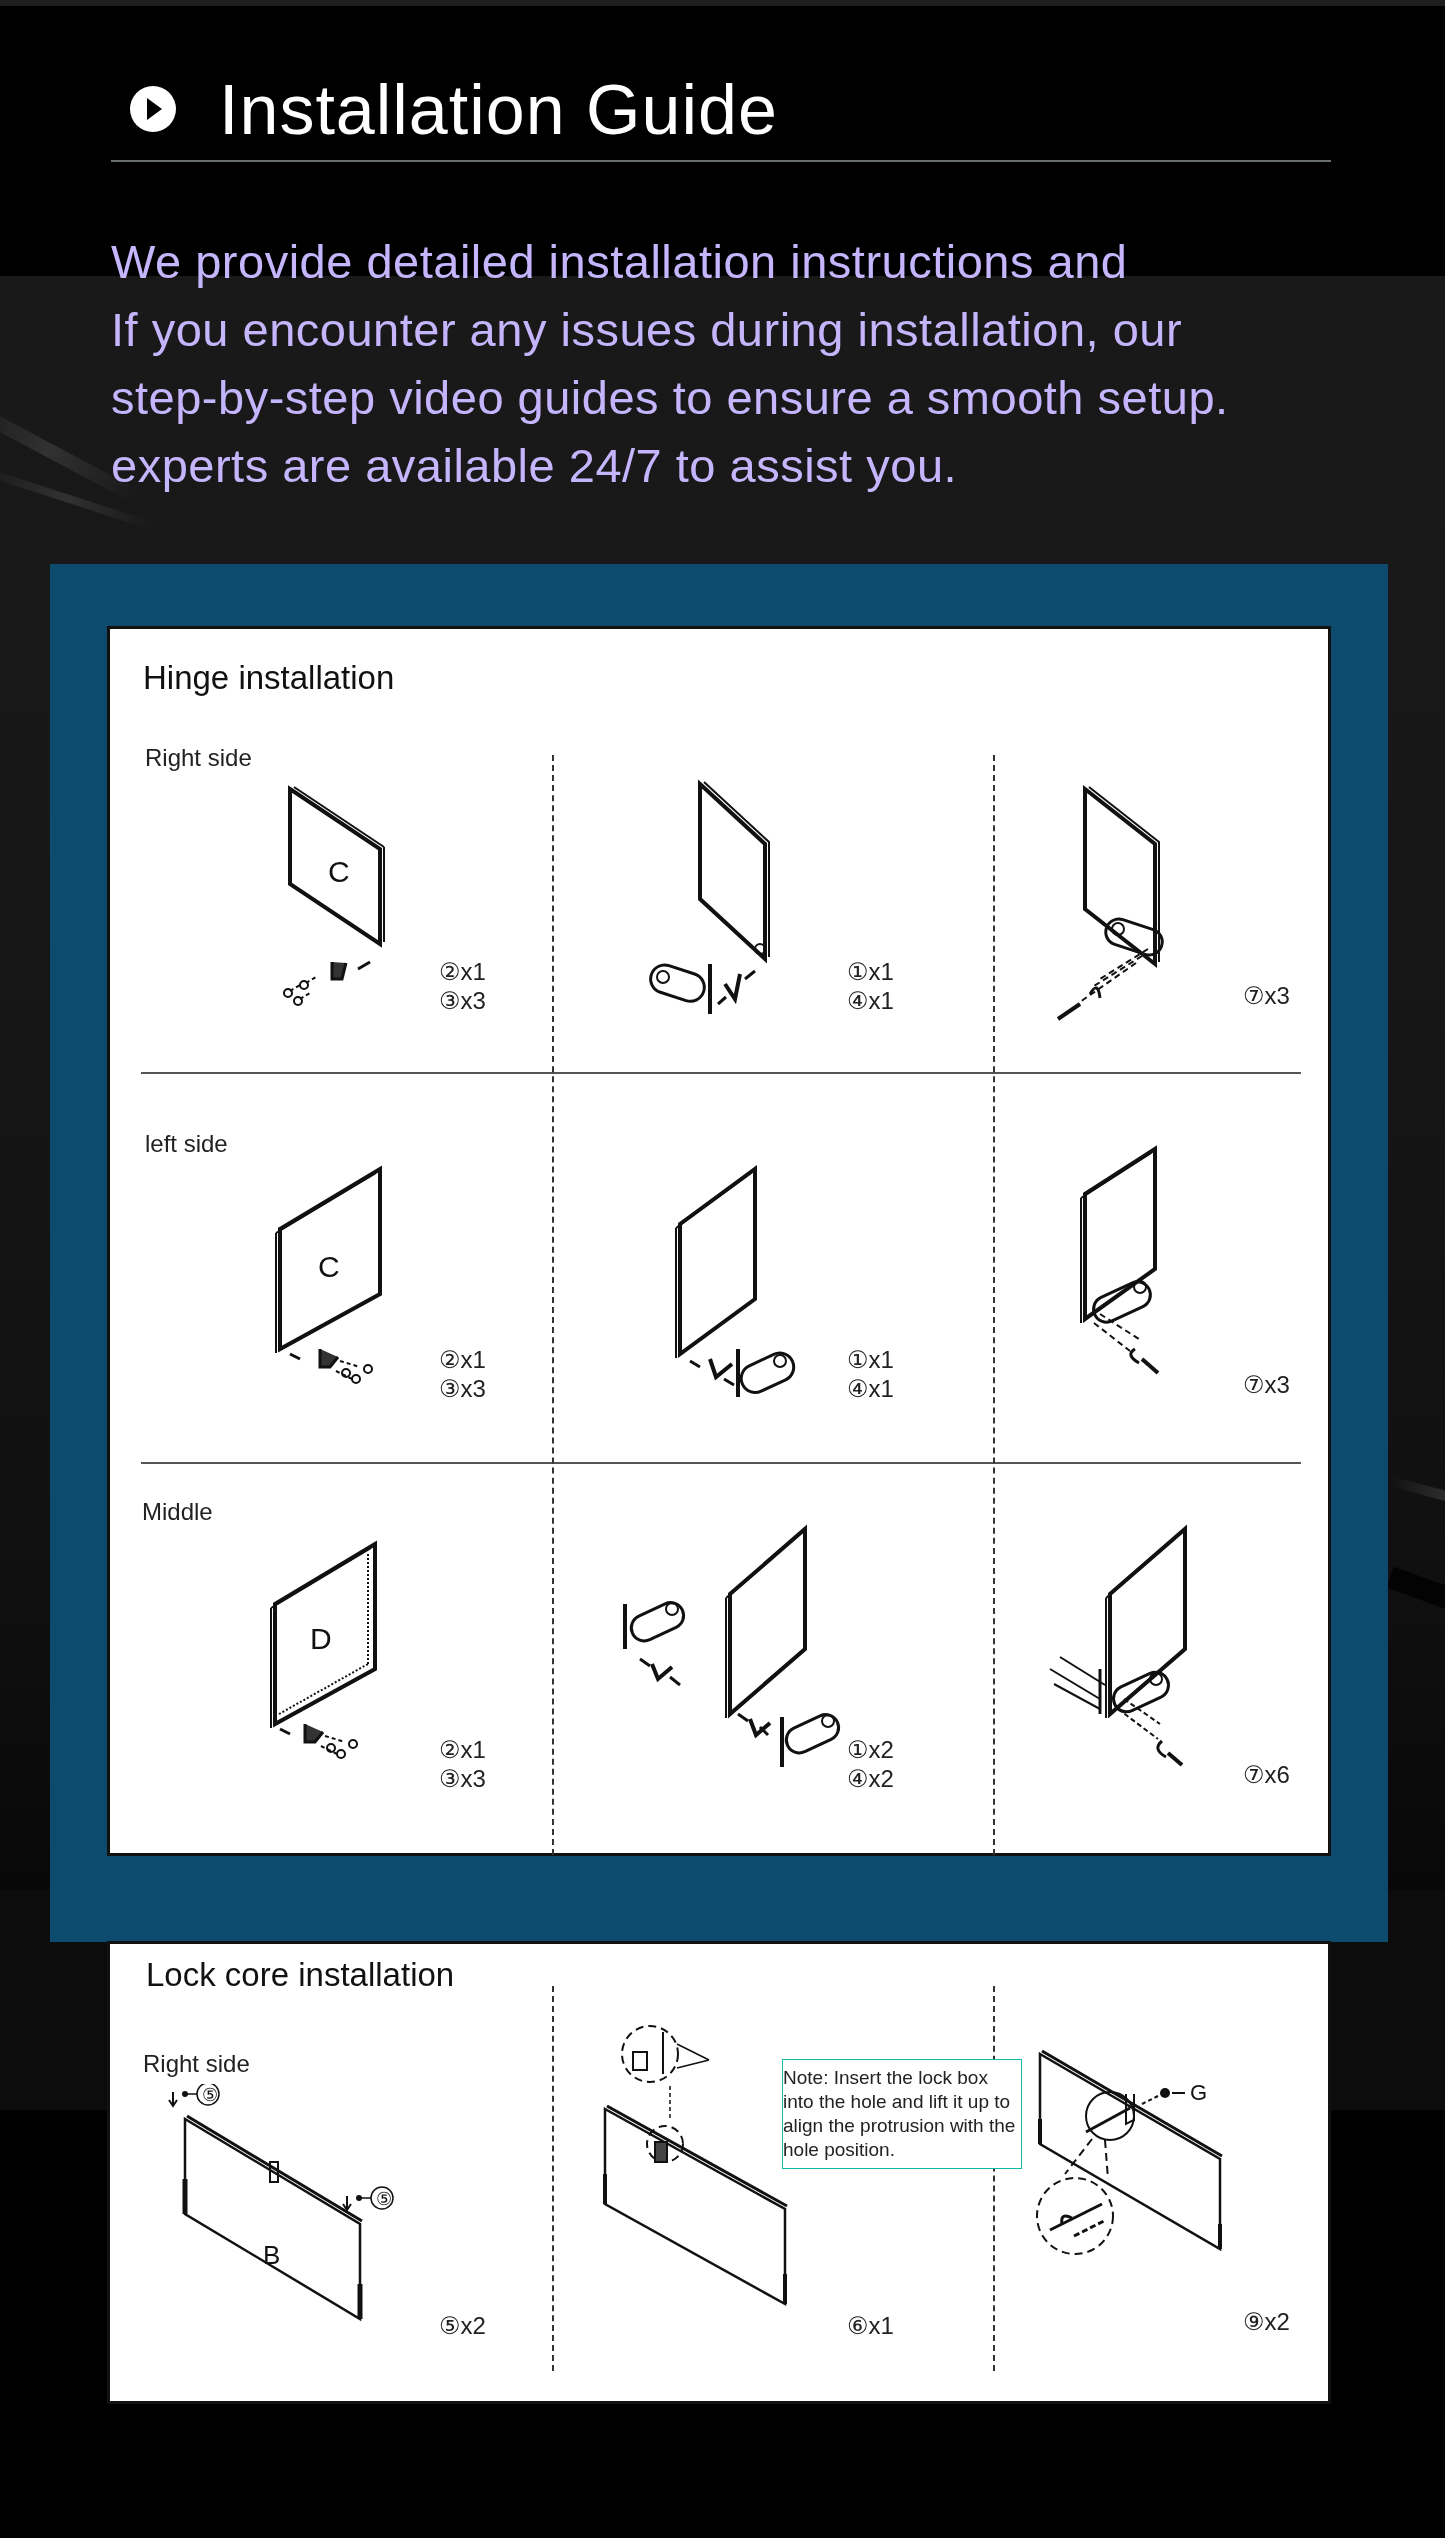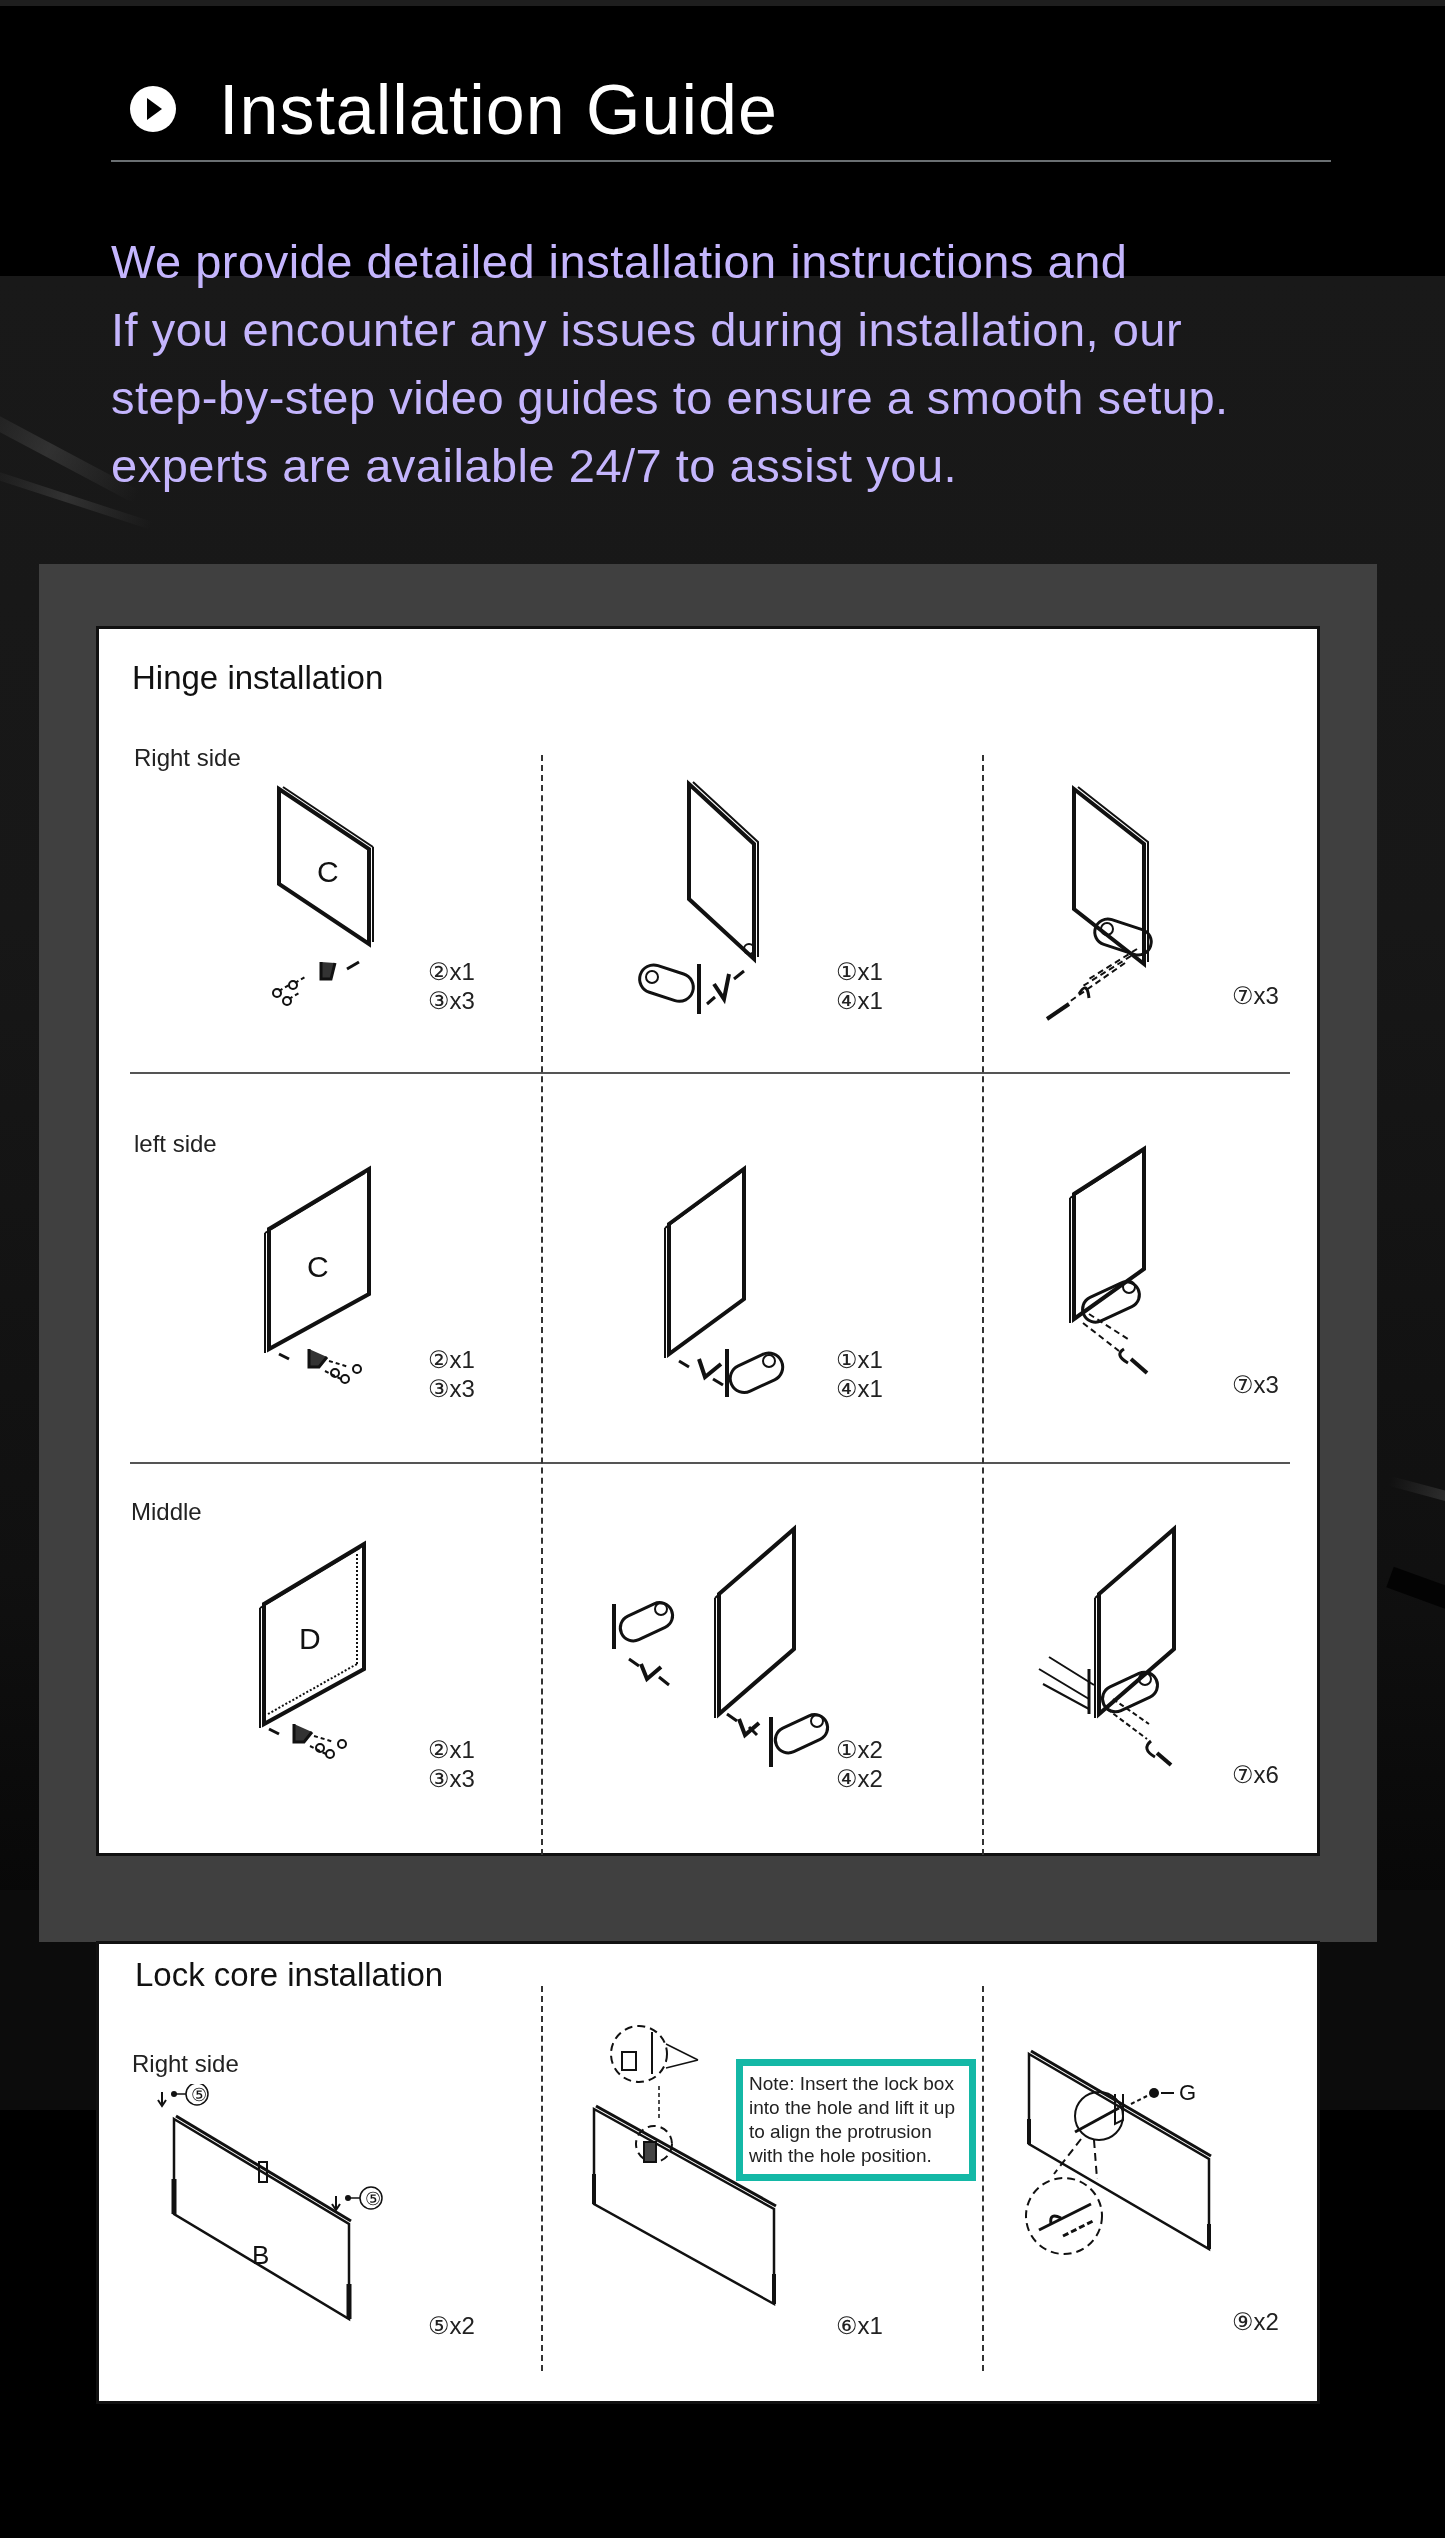--- a/index.html
+++ b/index.html
@@ -14,30 +14,30 @@
   .bg-low { position: absolute; left: 0; top: 1890px; width: 1445px; height: 220px; background: #0c0c0c; }
   .bg-bottom { position: absolute; left: 0; top: 2110px; width: 1445px; height: 428px; background: #000; }
 
   .header { position: absolute; left: 111px; top: 60px; width: 1220px; height: 102px; }
   .play-icon { position: absolute; left: 18px; top: 25px; width: 48px; height: 48px; }
   .title { position: absolute; left: 108px; top: 10px; font-size: 70px; font-weight: 400; letter-spacing: 1px; line-height: 80px; color: #fff; }
   .rule { position: absolute; left: 0; top: 100px; width: 1220px; height: 2px; background: #6a6f72; }
 
   .intro { position: absolute; left: 111px; top: 228px; width: 1300px; font-size: 47px; line-height: 68px; color: #c4b5fd; letter-spacing: 0.5px; }
 
-  .sheet { position: absolute; left: 39px; top: 564px; width: 1338px; height: 1378px; background: #404040; }
+  .sheet { position: absolute; left: 50px; top: 564px; width: 1338px; height: 1378px; background: #0c4a6e; }
 
   .panel { position: absolute; border: 3px solid #111; background: #fff; color: #111; }
   .panel-title { position: absolute; font-size: 33px; color: #111; }
   .row-label { position: absolute; font-size: 24px; color: #222; text-align: right; }
   .hdiv { position: absolute; height: 2px; background: #555; }
   .vdash { position: absolute; width: 0; border-left: 2px dashed #333; }
   .qty { position: absolute; font-size: 24px; line-height: 29px; color: #222; white-space: pre; }
   .fig { position: absolute; }
-  .note { position: absolute; border: 7px solid #14b8a6; background: #fff; padding: 6px 6px; font-size: 19px; line-height: 24px; color: #222; }
+  .note { position: absolute; border: 1px solid #14b8a6; background: #fff; padding: 6px 0; font-size: 19px; line-height: 24px; color: #222; margin-left: 35px; }
 </style>
 </head>
 <body>
 
 <div class="topstrip"></div>
 <div class="bg-top"></div>
 <div class="bg-mid">
   <div class="streak" style="left:-40px; top:120px; width:200px; transform:rotate(28deg);"></div>
   <div class="streak" style="left:-20px; top:190px; width:180px; transform:rotate(18deg); height:8px;"></div>
   <div class="streak" style="left:1390px; top:1200px; width:120px; transform:rotate(15deg); height:10px;"></div>

